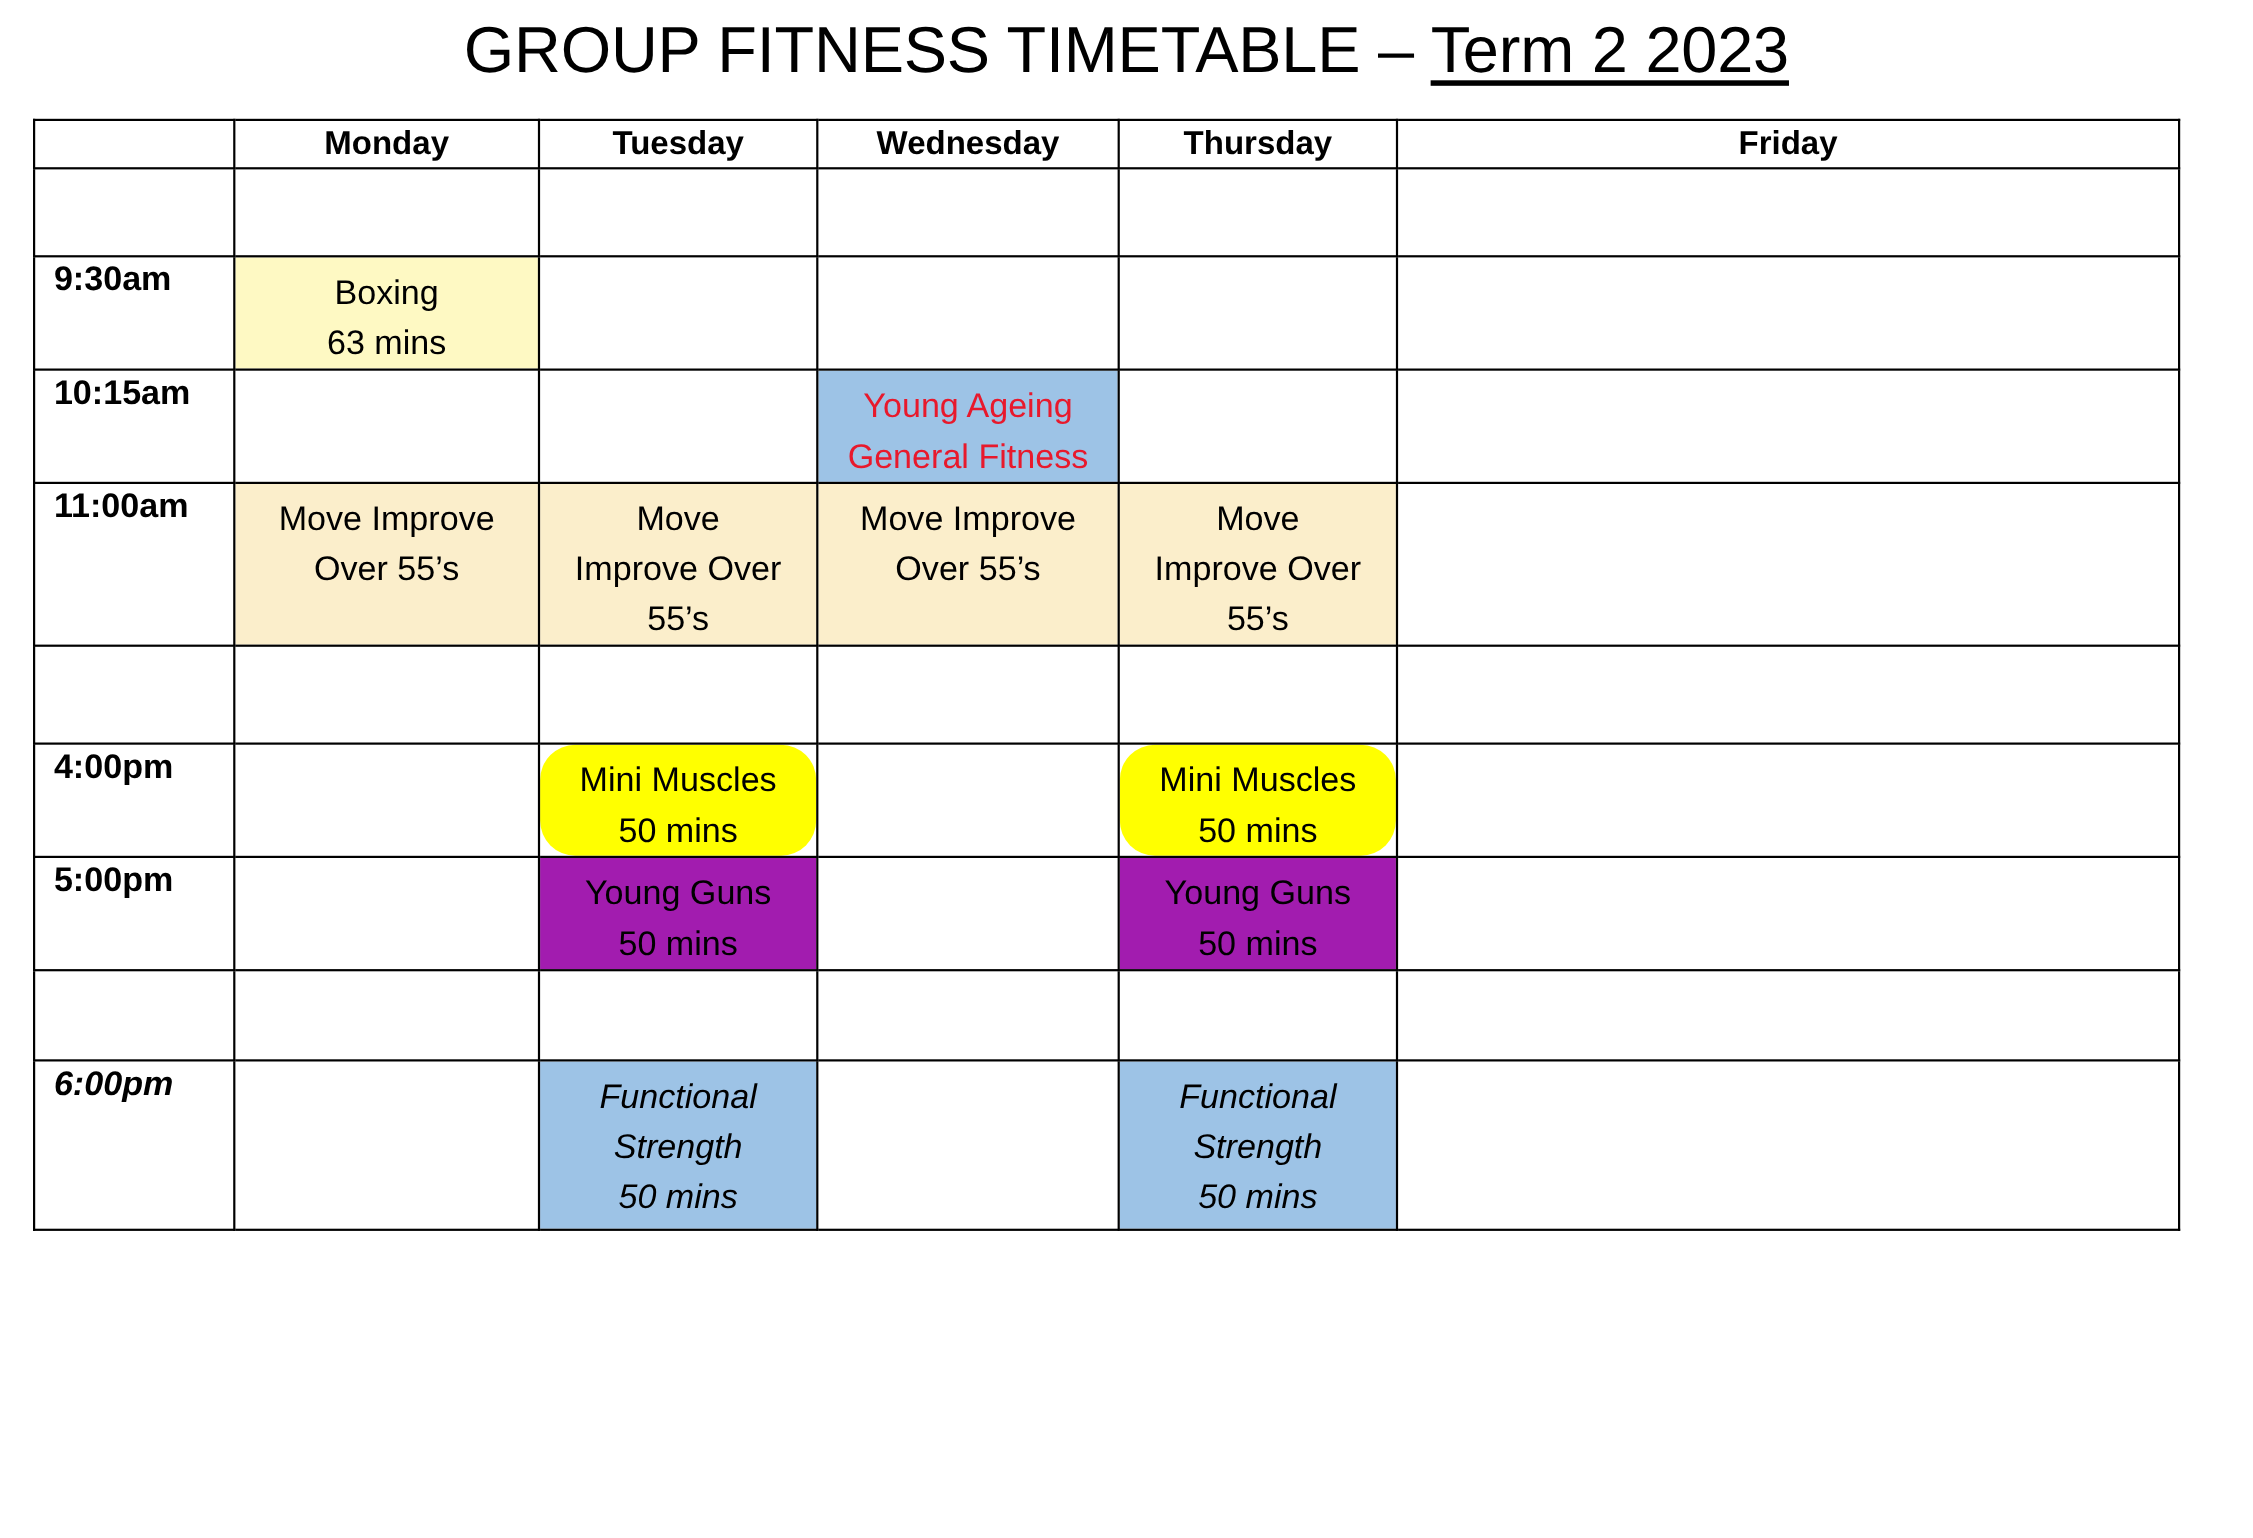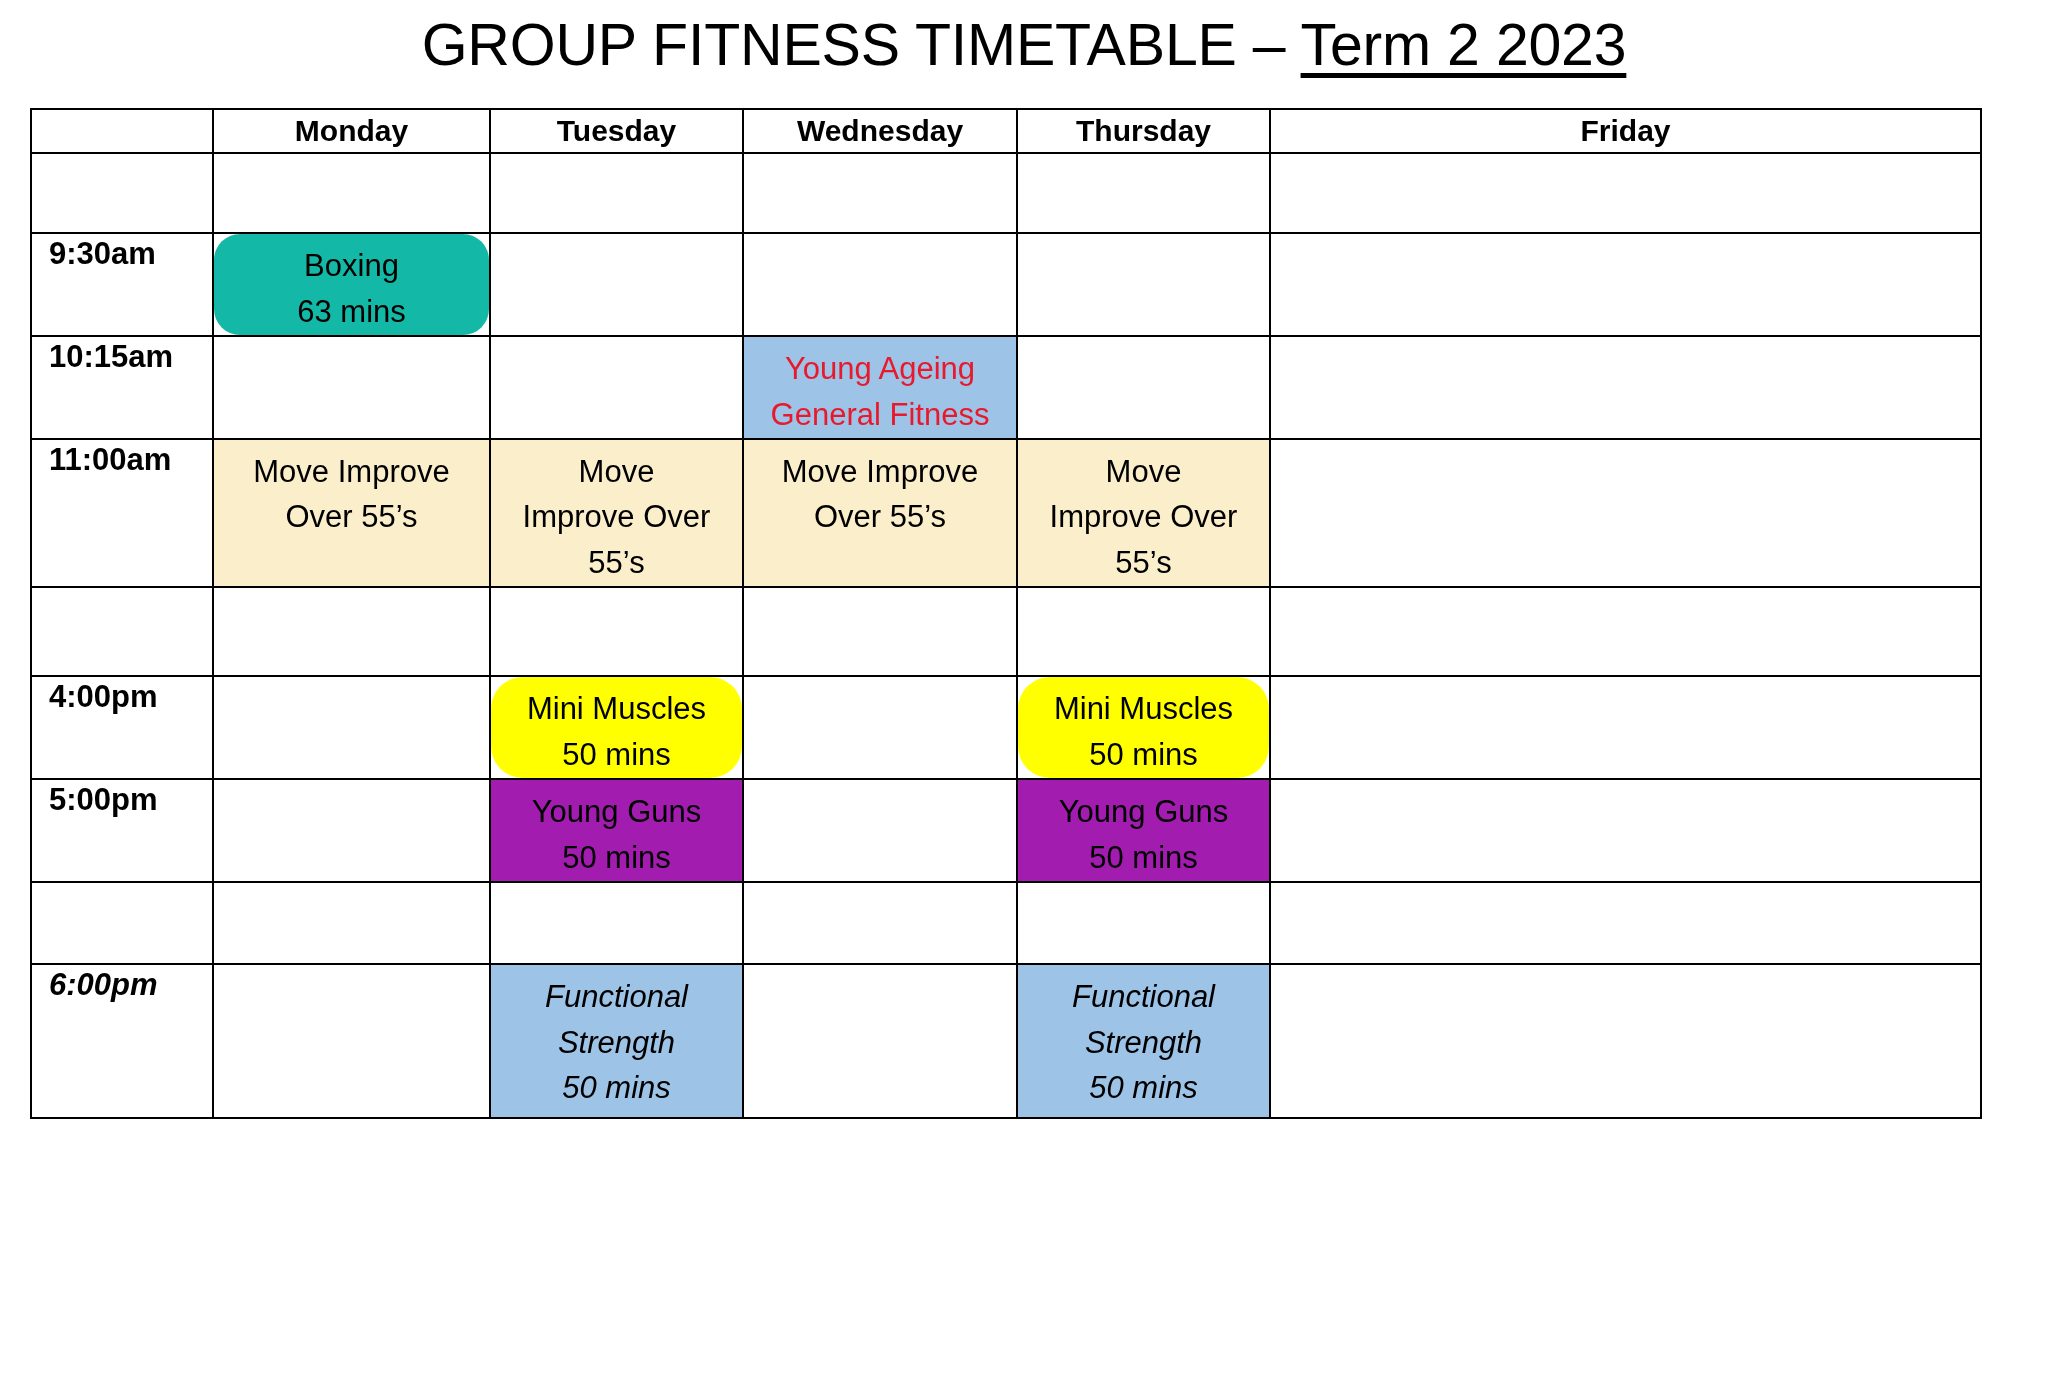--- a/index.html
+++ b/index.html
@@ -113,21 +113,21 @@
   tr.r-0930  td { height: 93px; }
   tr.r-1015  td { height: 85px; }
   tr.r-1100  td { height: 134px; }
   tr.r-blank2 td { height: 87px; }
   tr.r-1600  td { height: 91px; }
   tr.r-1700  td { height: 91px; }
   tr.r-blank3 td { height: 80px; }
   tr.r-1800  td { height: 152px; font-style: italic; }
 
   
-  .fill-green  { background: #14b8a6; border-radius: 26px; }
+  .fill-green  { background: #fef9c3; }
   .fill-blue   { background: #9dc3e6; }
   .fill-cream  { background: #fbeecb; }
   .fill-yellow { background: #ffff00; border-radius: 32px; }
   .fill-purple { background: #a21caf; }
   .text-red    { color: #e8192c; }
 </style>
 </head>
 <body>
 
 <div class="page">

